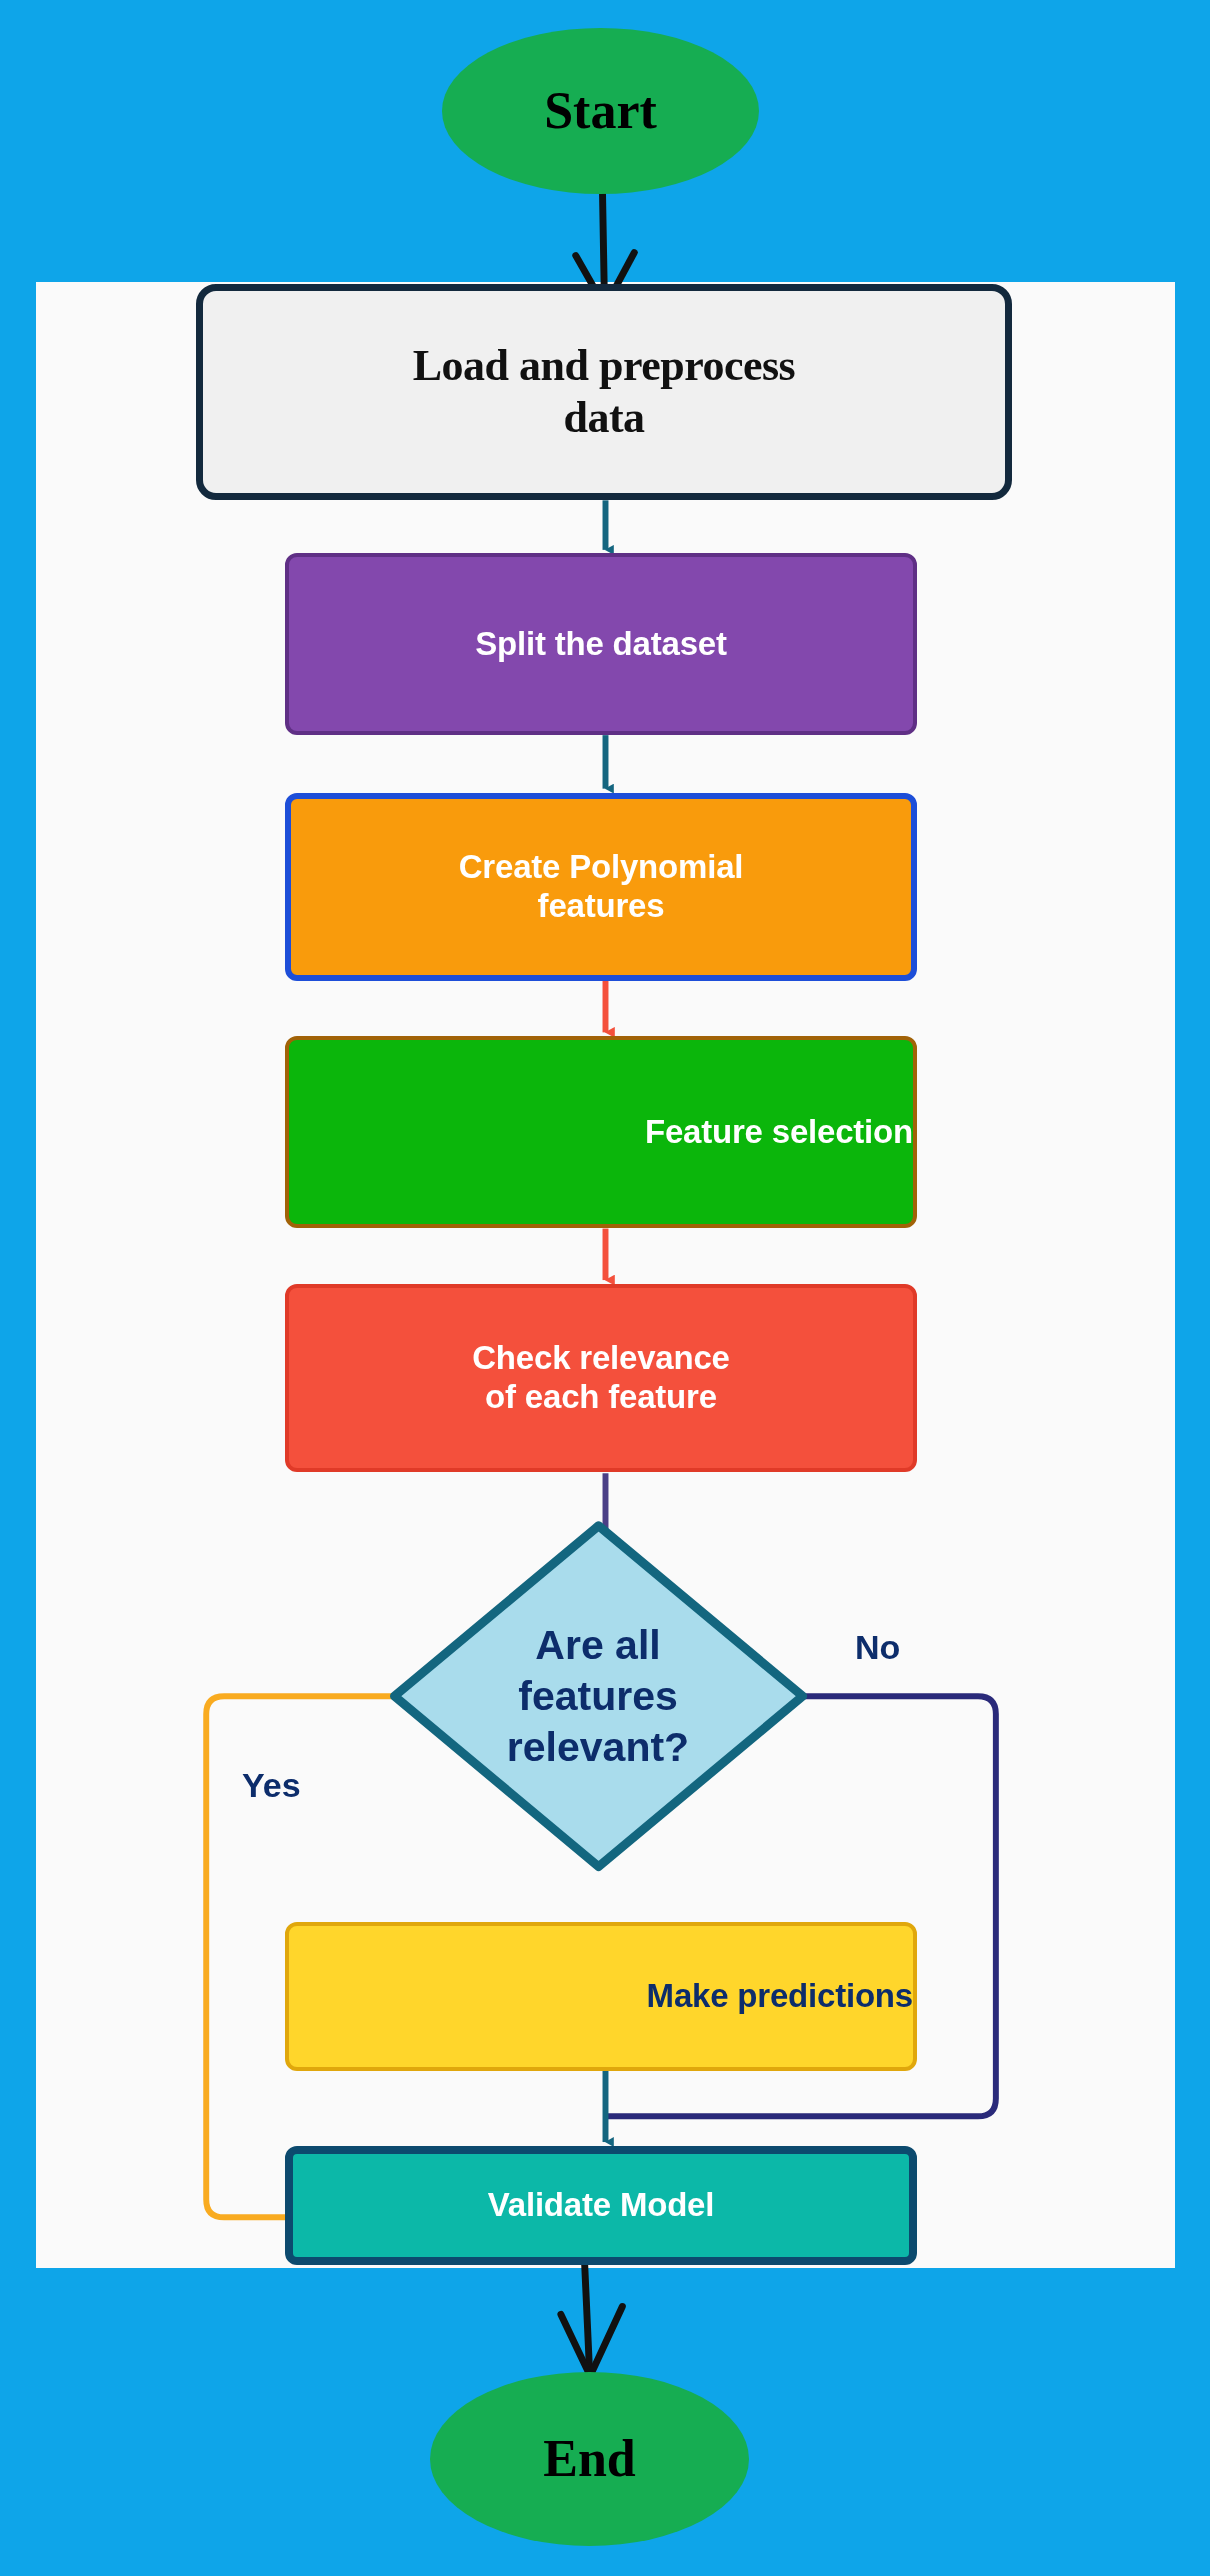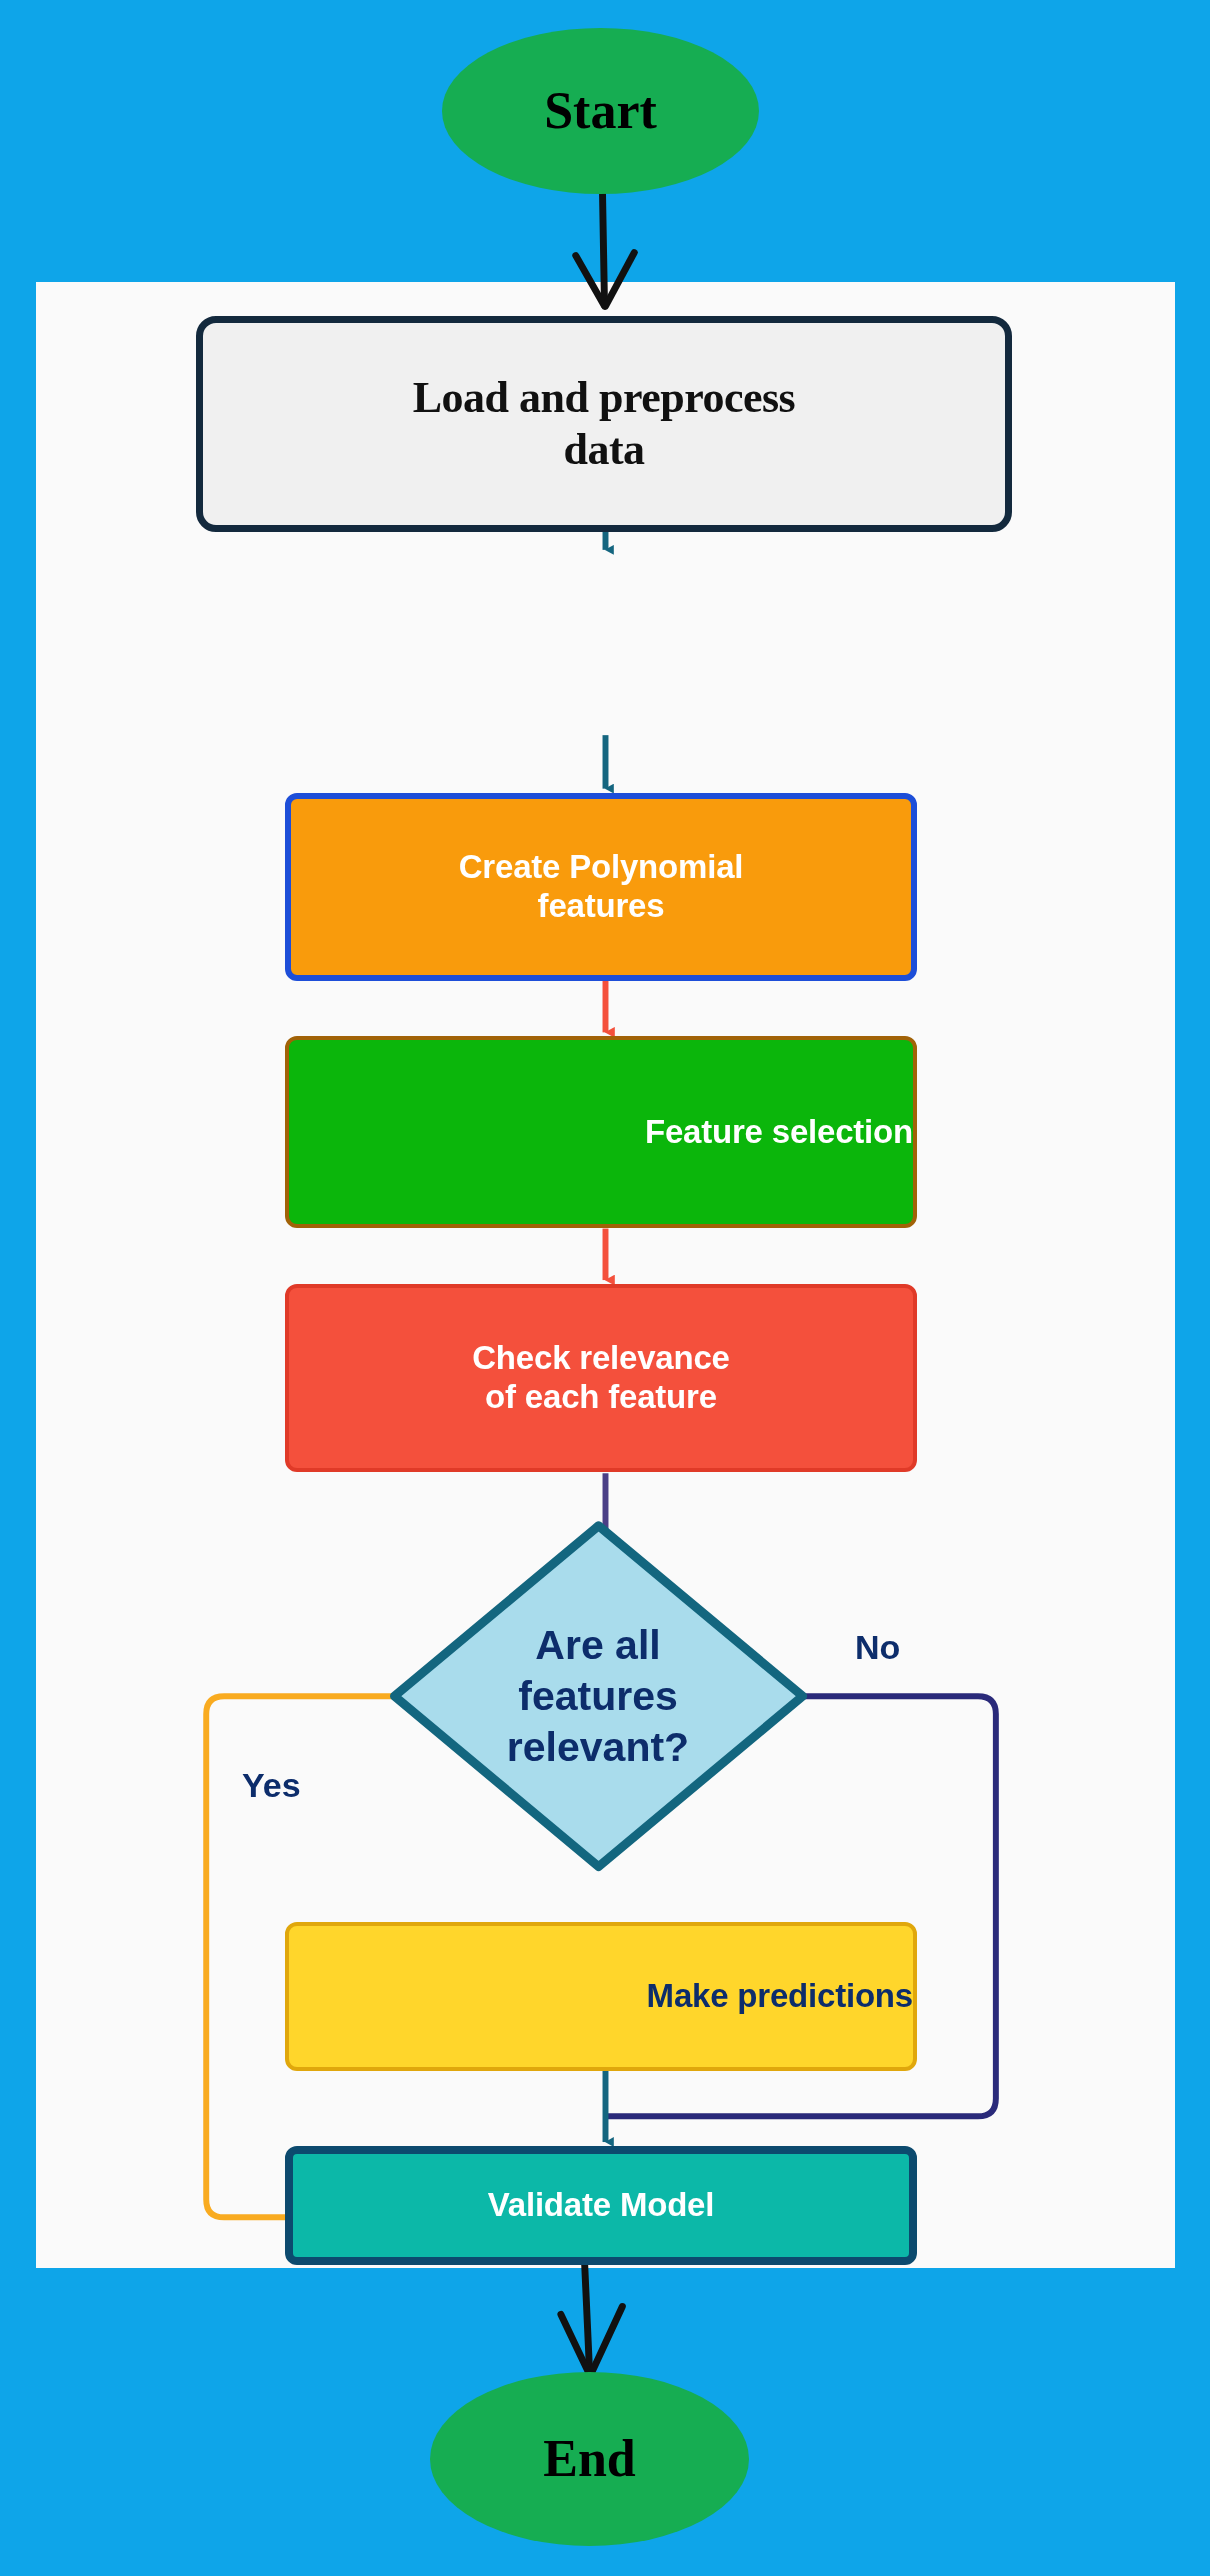--- a/index.html
+++ b/index.html
@@ -51,21 +51,20 @@
   }
   .proc-serif {
     background: #f0f0f0;
     border: 7px solid #13293d;
     border-radius: 20px;
     color: #111111;
     font-family: "Liberation Serif", serif;
     font-weight: bold;
     font-size: 44px;
     letter-spacing: -0.5px;
-    margin-top: 32px;
   }
   .proc {
     border-radius: 12px;
     font-weight: bold;
     font-size: 33px;
     letter-spacing: -0.2px;
   }
   .diamond-wrap {
     position: absolute;
   }
@@ -162,20 +161,23 @@
     <span>Start</span>
   </div>
 
   <div class="node proc-serif" style="left:196px; top:284px; width:816px; height:216px;">
     <span>
       <span>Load and preprocess</span><br>
       <span>data</span>
     </span>
   </div>
 
+  <div class="node proc" style="left:285px; top:553px; width:632px; height:182px; background:#8348ad; border:4px solid #5f2f85; color:#ffffff;">
+    <span>Split the dataset</span>
+  </div>
 
   <div class="node proc" style="left:285px; top:793px; width:632px; height:188px; background:#f99b0c; border:6px solid #1d4ed8; color:#ffffff;">
     <span>
       <span>Create Polynomial</span><br>
       <span>features</span>
     </span>
   </div>
 
   <div class="node proc" style="left:285px; top:1036px; width:632px; height:192px; background:#0bb60b; border:4px solid #a16207; color:#ffffff;justify-content:flex-end;">
     <span>Feature selection</span>

